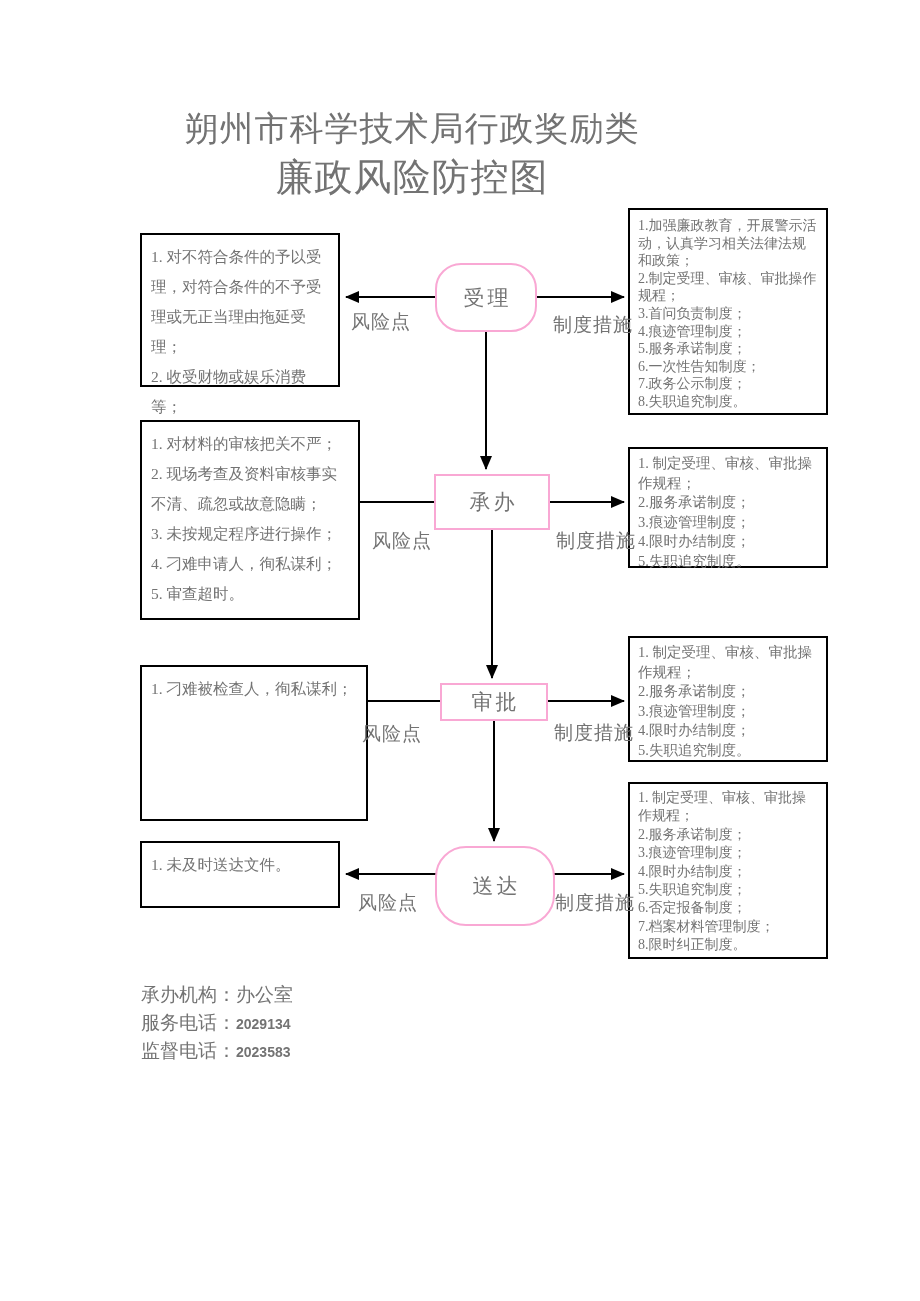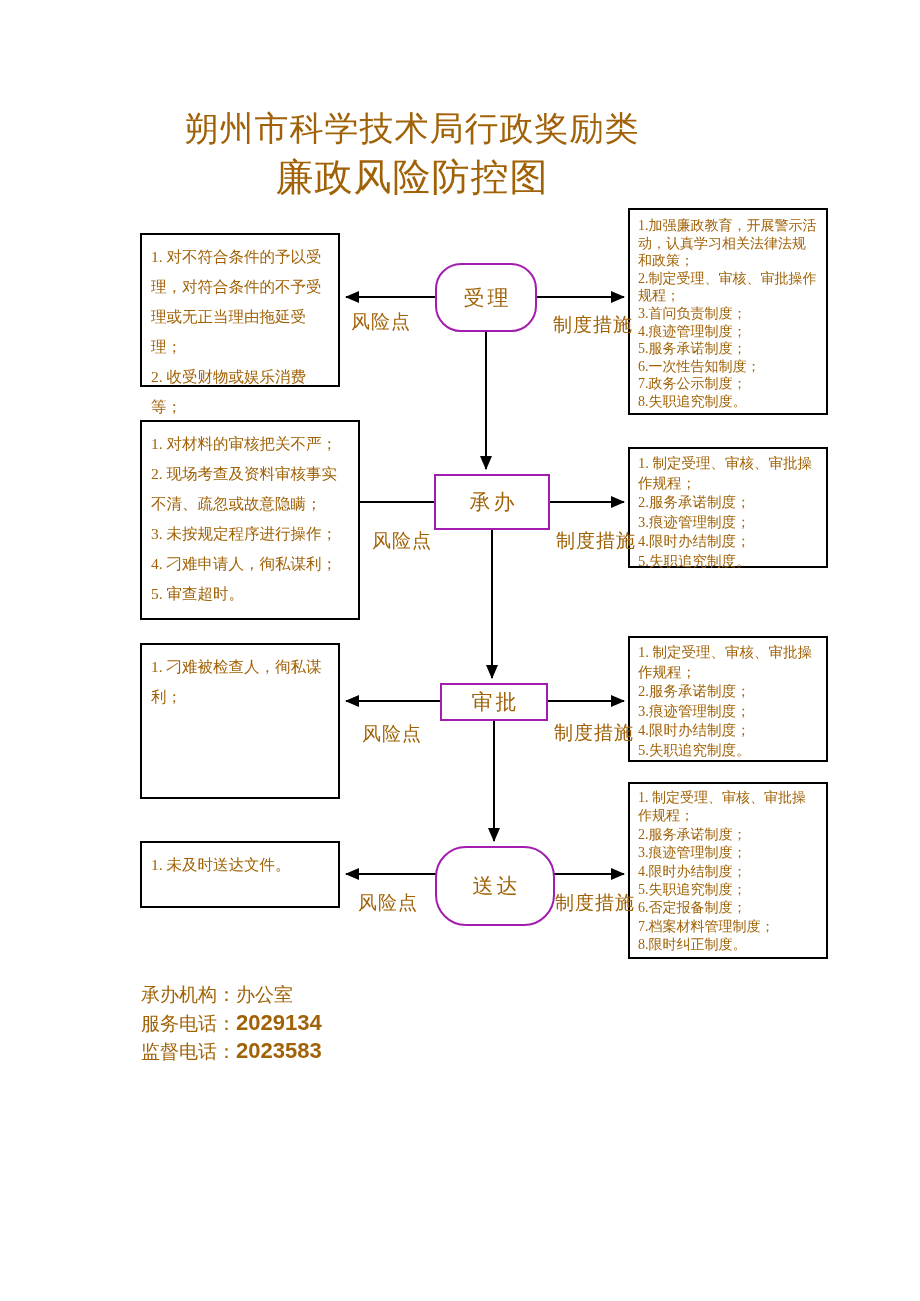--- a/index.html
+++ b/index.html
@@ -3,50 +3,50 @@
 <meta charset="utf-8">
 <style>
   html, body { margin: 0; padding: 0; background: #ffffff; }
   .page {
     position: relative;
     width: 920px;
     height: 1301px;
     background: #ffffff;
     overflow: hidden;
     font-family: "Liberation Serif", "DejaVu Serif", serif;
-    color: #a16207;
+    color: #737373;
   }
   .connectors { position: absolute; left: 0; top: 0; width: 920px; height: 1301px; }
 
   .title-block { position: absolute; left: 142px; top: 104px; width: 540px; text-align: center; }
   .title-line1 { font-size: 34px; line-height: 50px; letter-spacing: 1px; white-space: nowrap; }
   .title-line2 { font-size: 38px; line-height: 46px; letter-spacing: 1px; white-space: nowrap; font-family: Liberation Serif, serif; }
 
   .box {
     position: absolute;
     border: 2px solid #000;
     background: #fff;
     box-sizing: border-box;
   }
   .left-box  { padding: 7px 9px; font-size: 15.5px; line-height: 30px; }
   .right-box { padding: 5px 8px; font-size: 14.5px; line-height: 19.5px; }
 
   #risk-box-1 { left: 140px; top: 233px; width: 200px; height: 154px; }
   #risk-box-2 { left: 140px; top: 420px; width: 220px; height: 200px; }
-  #risk-box-3 { left: 140px; top: 643px; width: 200px; height: 156px; }
+  #risk-box-3 { left: 140px; top: 665px; width: 228px; height: 156px; }
   #risk-box-4 { left: 140px; top: 841px; width: 200px; height: 67px; }
 
   #measure-box-1 { left: 628px; top: 208px; width: 200px; height: 207px; font-size: 14px; line-height: 17.6px; padding-top: 7px; }
   #measure-box-2 { left: 628px; top: 447px; width: 200px; height: 121px; }
   #measure-box-3 { left: 628px; top: 636px; width: 200px; height: 126px; }
   #measure-box-4 { left: 628px; top: 782px; width: 200px; height: 177px; font-size: 14px; line-height: 18.4px; }
 
   .node {
     position: absolute;
-    border: 2px solid #a21caf;
+    border: 2px solid #f9a8d4;
     background: #fff;
     box-sizing: border-box;
     display: flex;
     align-items: center;
     justify-content: center;
     font-size: 21px;
     letter-spacing: 3px;
     text-indent: 3px;
   }
   #node-1 { left: 435px; top: 263px; width: 102px; height: 69px; border-radius: 26px; }
@@ -62,21 +62,21 @@
   #risk-label-3    { left: 362px; top: 715px; }
   #measure-label-3 { left: 554px; top: 714px; }
   #risk-label-4    { left: 358px; top: 884px; }
   #measure-label-4 { left: 555px; top: 884px; }
 
   .footer { position: absolute; left: 141px; top: 981px; font-size: 19px; }
   .footer-line { height: 28px; line-height: 28px; white-space: nowrap; }
   .phone-number {
     font-family: "Liberation Sans", "DejaVu Sans", sans-serif;
     font-weight: 600;
-    font-size: 22px;
+    font-size: 14px;
   }
 </style>
 </head>
 <body>
 
 <div class="page">
 
   <svg class="connectors" width="920" height="1301" viewBox="0 0 920 1301" xmlns="http://www.w3.org/2000/svg">
     <defs>
       <marker id="ah" markerUnits="userSpaceOnUse" markerWidth="14" markerHeight="12" refX="13" refY="6" orient="auto">

